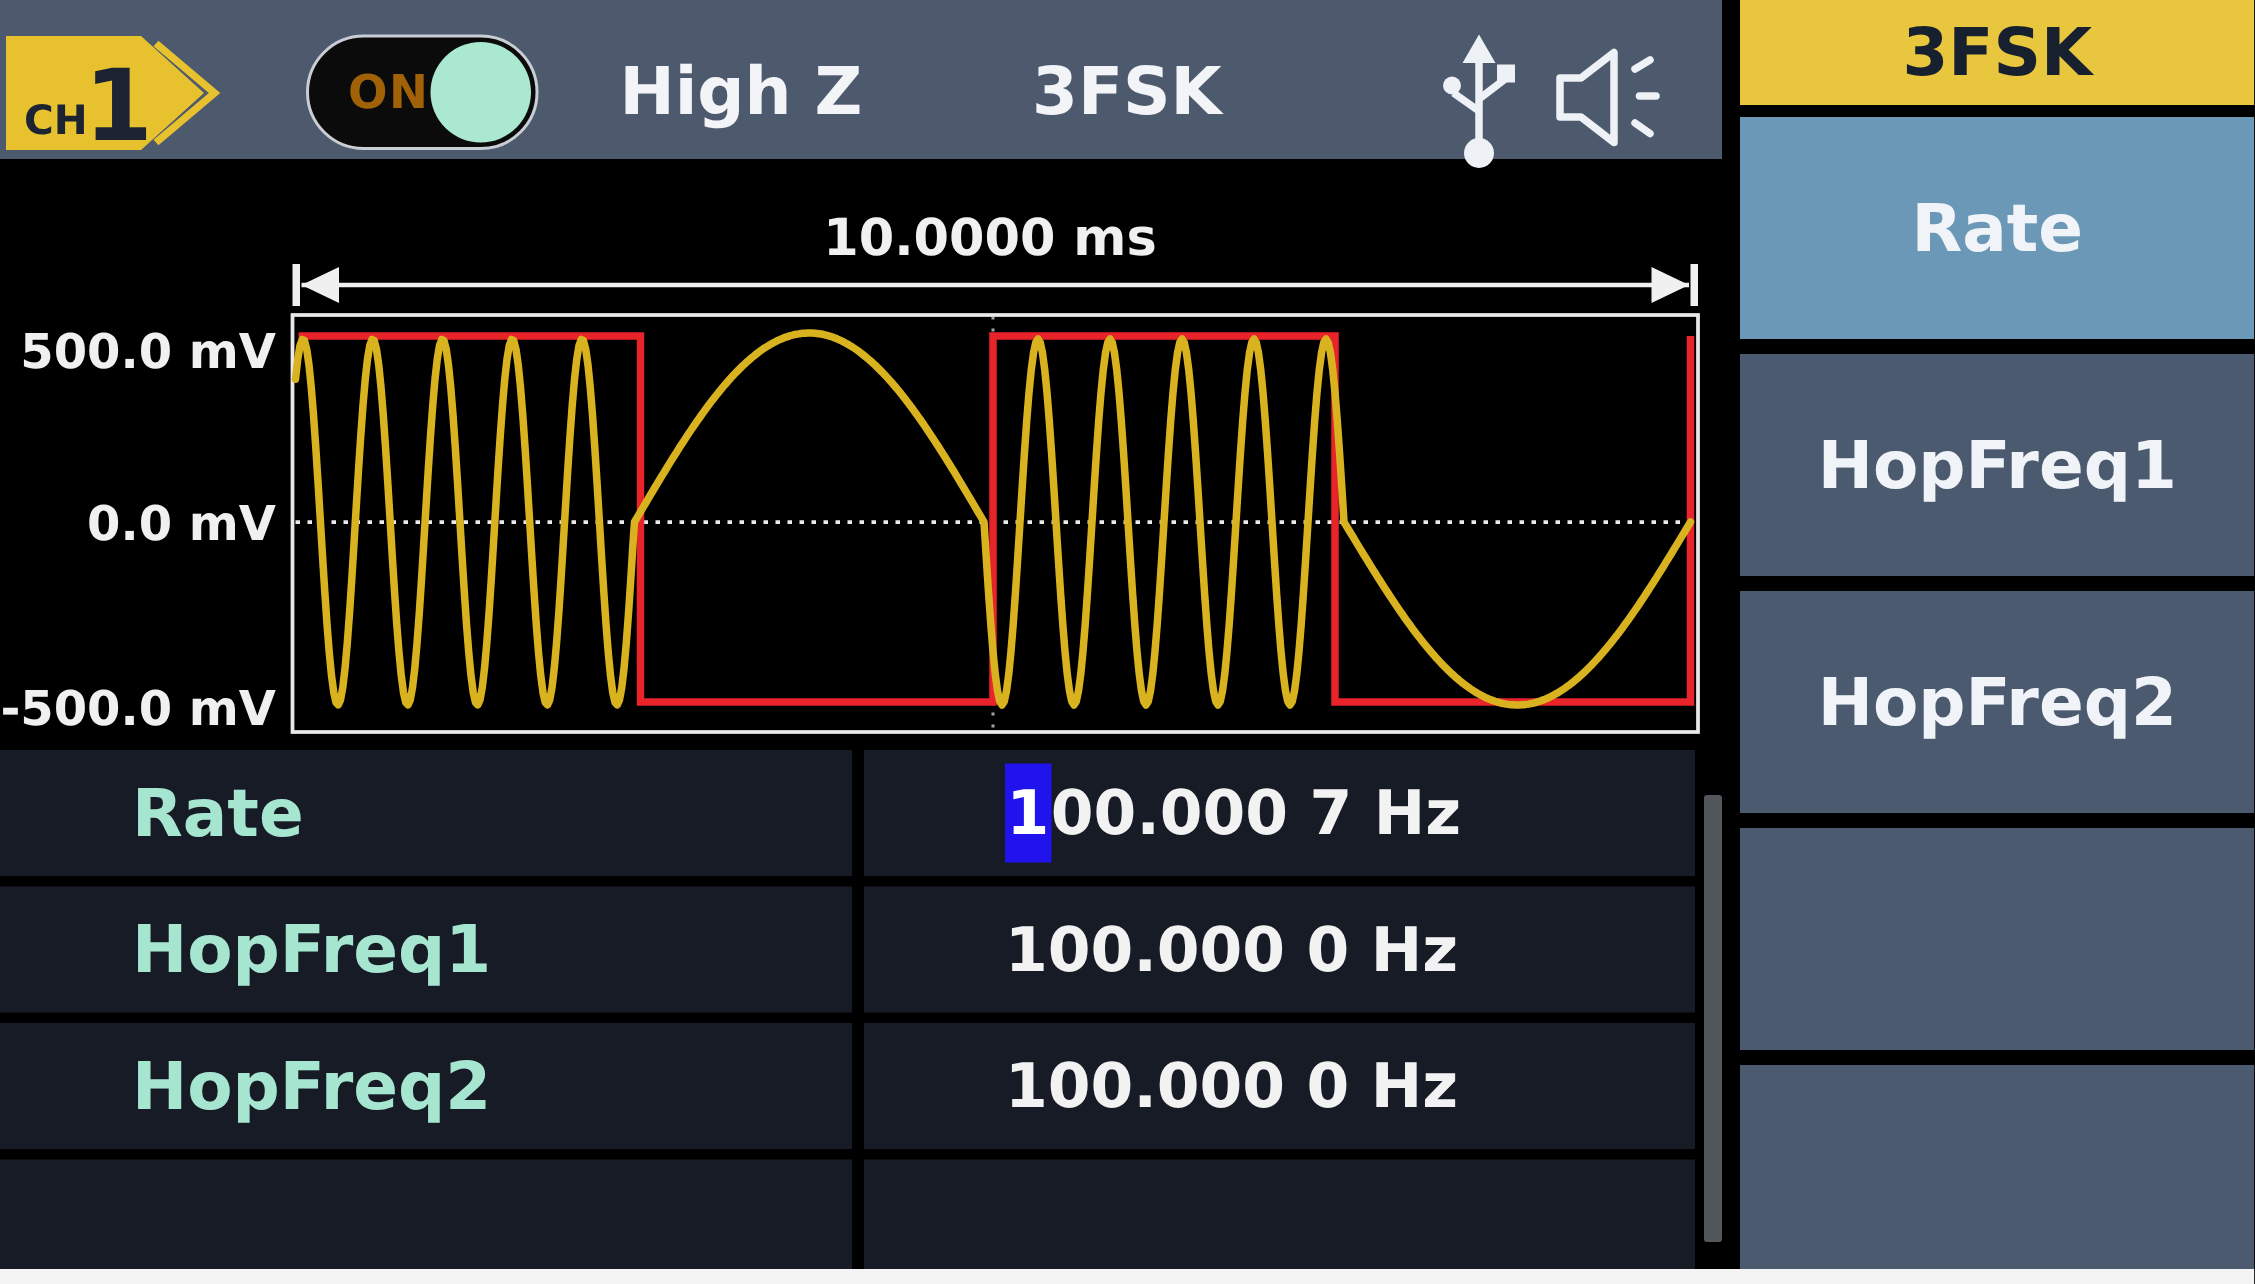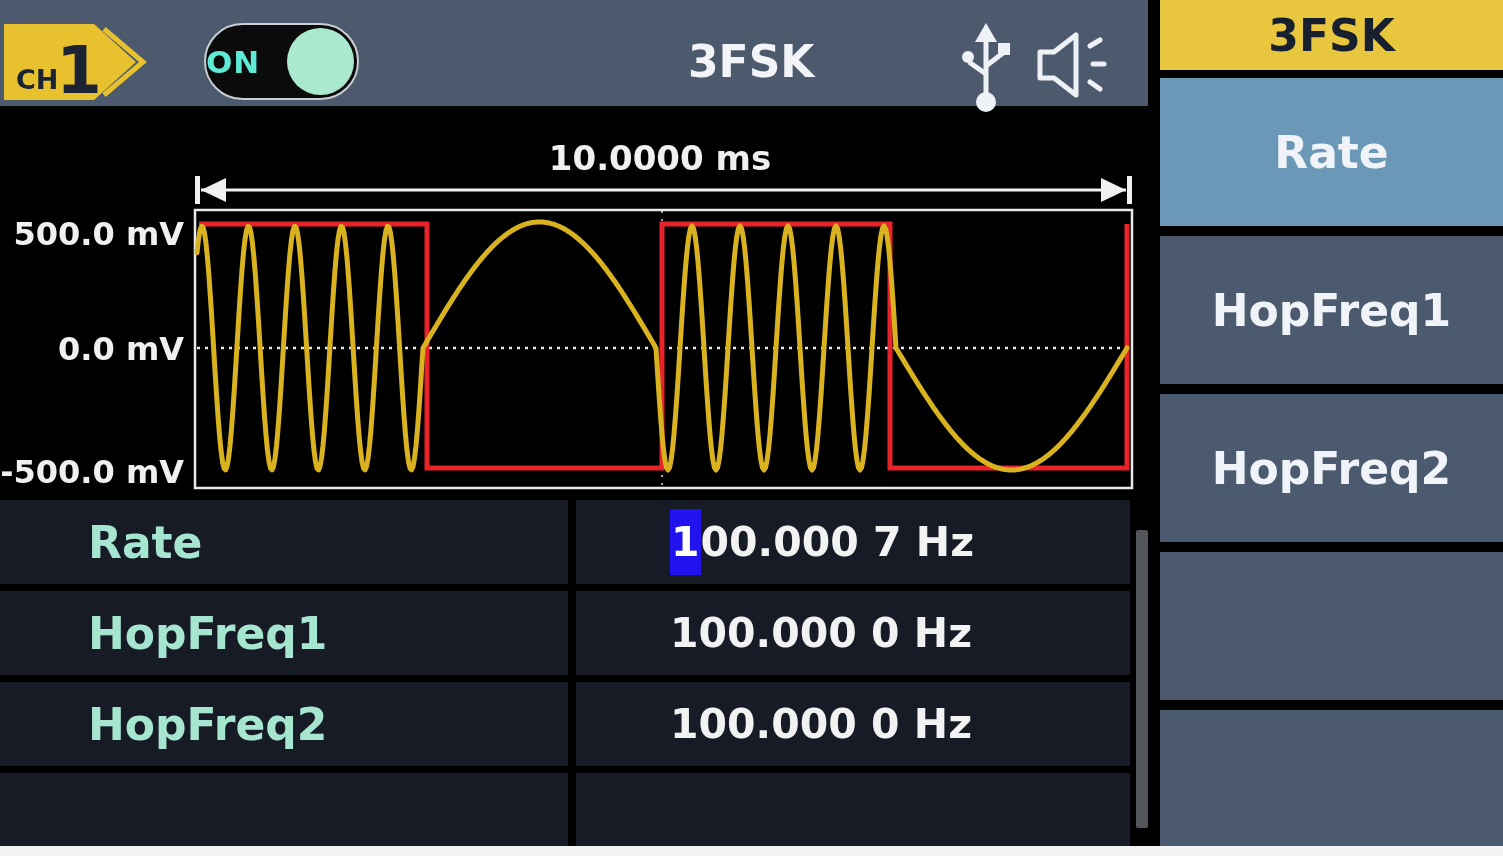--- a/index.html
+++ b/index.html
@@ -14,21 +14,21 @@
     position:absolute; left:0; top:0; width:1148px; height:106px;
     background:#4d5a6e;
   }
   .ch-badge { position:absolute; left:4px; top:20px; }
   .toggle {
     position:absolute; left:204px; top:23px; width:155px; height:77px;
     background:#0b0b0b; border:2px solid #c9ced5; border-radius:40px;
     display:flex; align-items:center; cursor:pointer;
   }
   .toggle .on-label {
-    color:#5eead4; font-size:31px; letter-spacing:1px; 
+    color:#a16207; font-size:31px; letter-spacing:1px; margin-left:26px;
   }
   .toggle .knob {
     position:absolute; right:3px; top:3px; width:67px; height:67px;
     border-radius:50%; background:#abe8d0;
   }
   .tb-text { position:absolute; top:0; height:122px; display:flex; align-items:center;
     color:#f2f4f7; font-size:44px; }
   .tb-highz { left:413px; }
   .tb-mode  { left:688px; }
   .tb-icon  { position:absolute; }
@@ -85,20 +85,21 @@
       <polyline points="100,9 139,42 100,75" fill="none" stroke="#e8c12e" stroke-width="5"></polyline>
       <text x="12" y="69" font-size="27" font-weight="bold" fill="#1c2433">CH</text>
       <text x="52" y="73" font-size="66" font-weight="bold" fill="#1c2433">1</text>
     </svg>
 
     <div class="toggle">
       <span class="on-label">ON</span>
       <span class="knob"></span>
     </div>
 
+    <div class="tb-text tb-highz">High Z</div>
     <div class="tb-text tb-mode">3FSK</div>
 
     <svg class="tb-icon" style="left:958px; top:22px;" width="56" height="92" viewBox="0 0 56 92">
       <g stroke="#eef1f5" stroke-width="5" fill="none">
         <line x1="28" y1="16" x2="28" y2="74"></line>
         <line x1="28" y1="52" x2="11" y2="40"></line>
         <line x1="28" y1="44" x2="45" y2="31"></line>
       </g>
       <polygon points="28,1 17,20 39,20" fill="#eef1f5"></polygon>
       <circle cx="28" cy="80" r="10" fill="#eef1f5"></circle>

